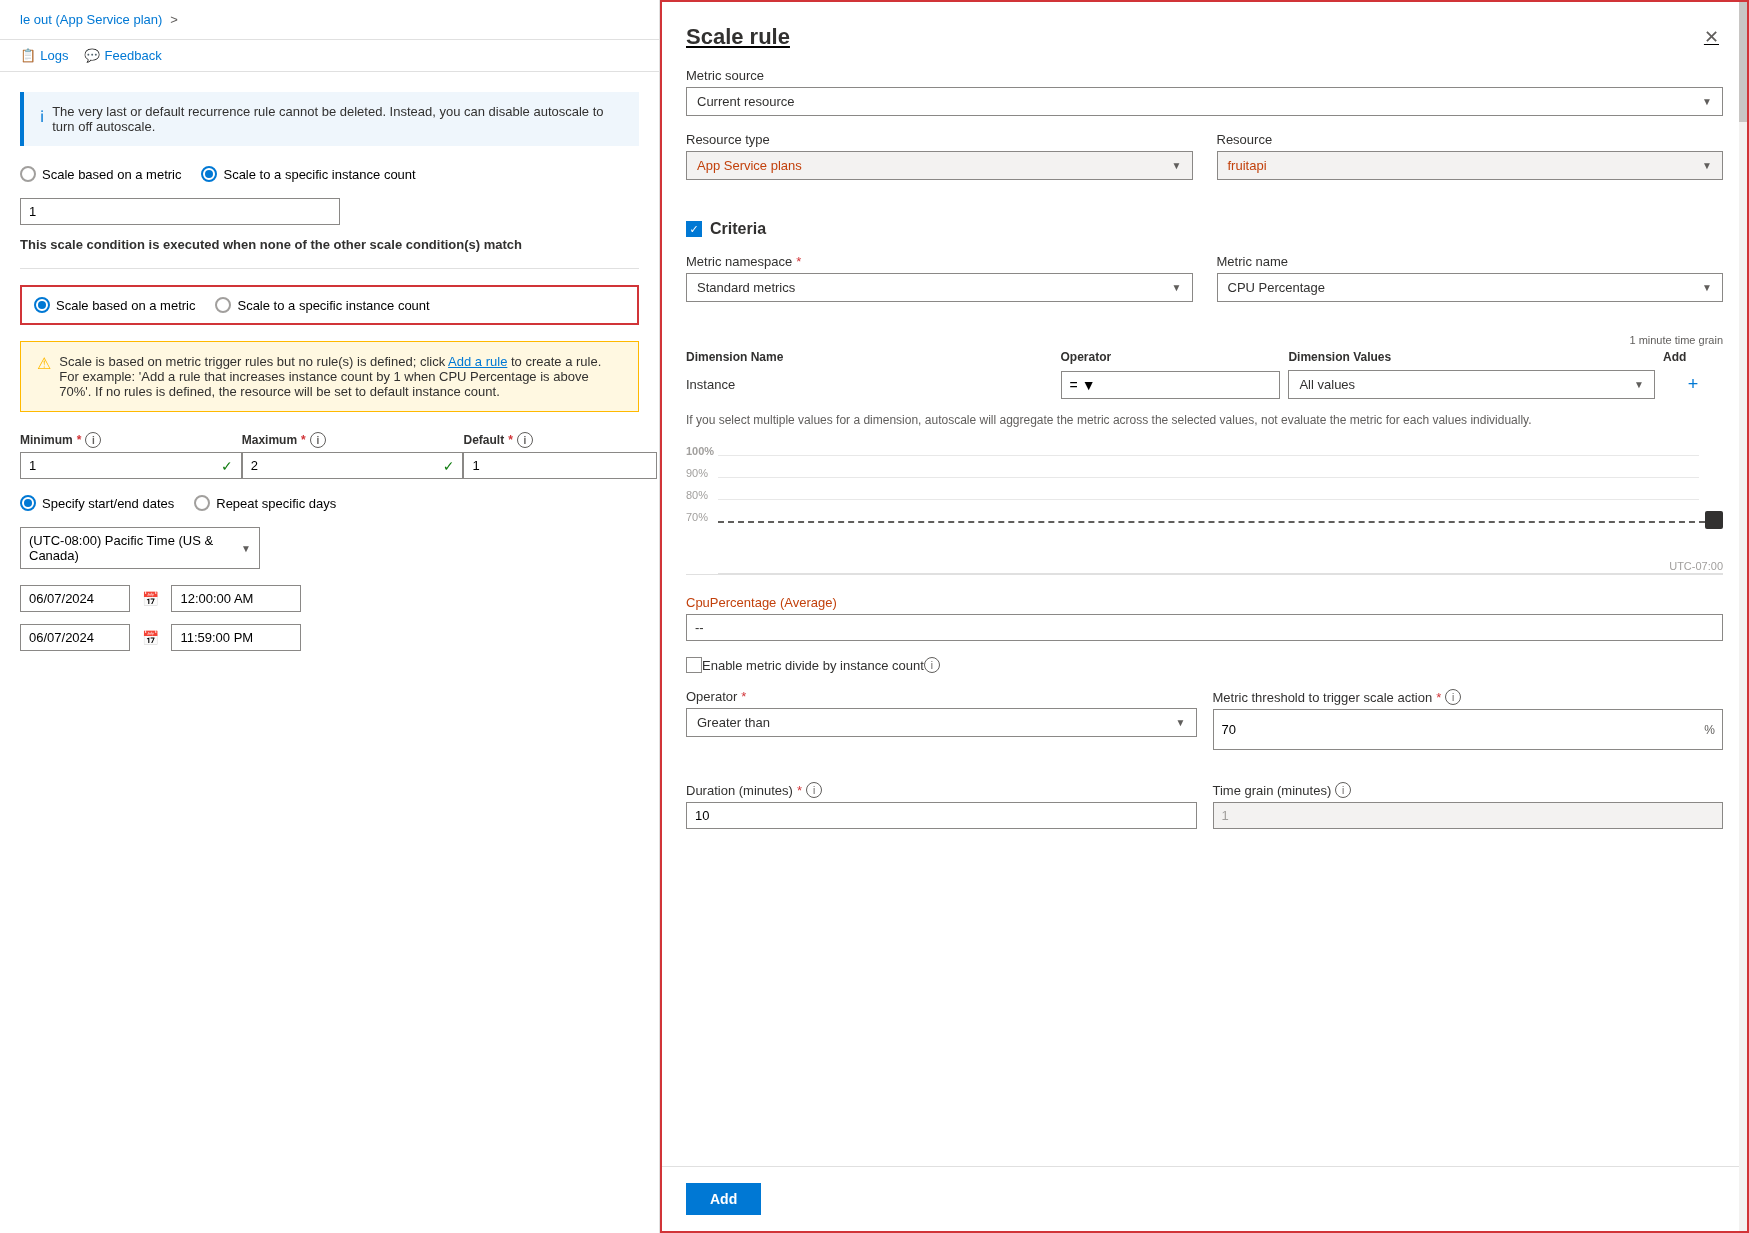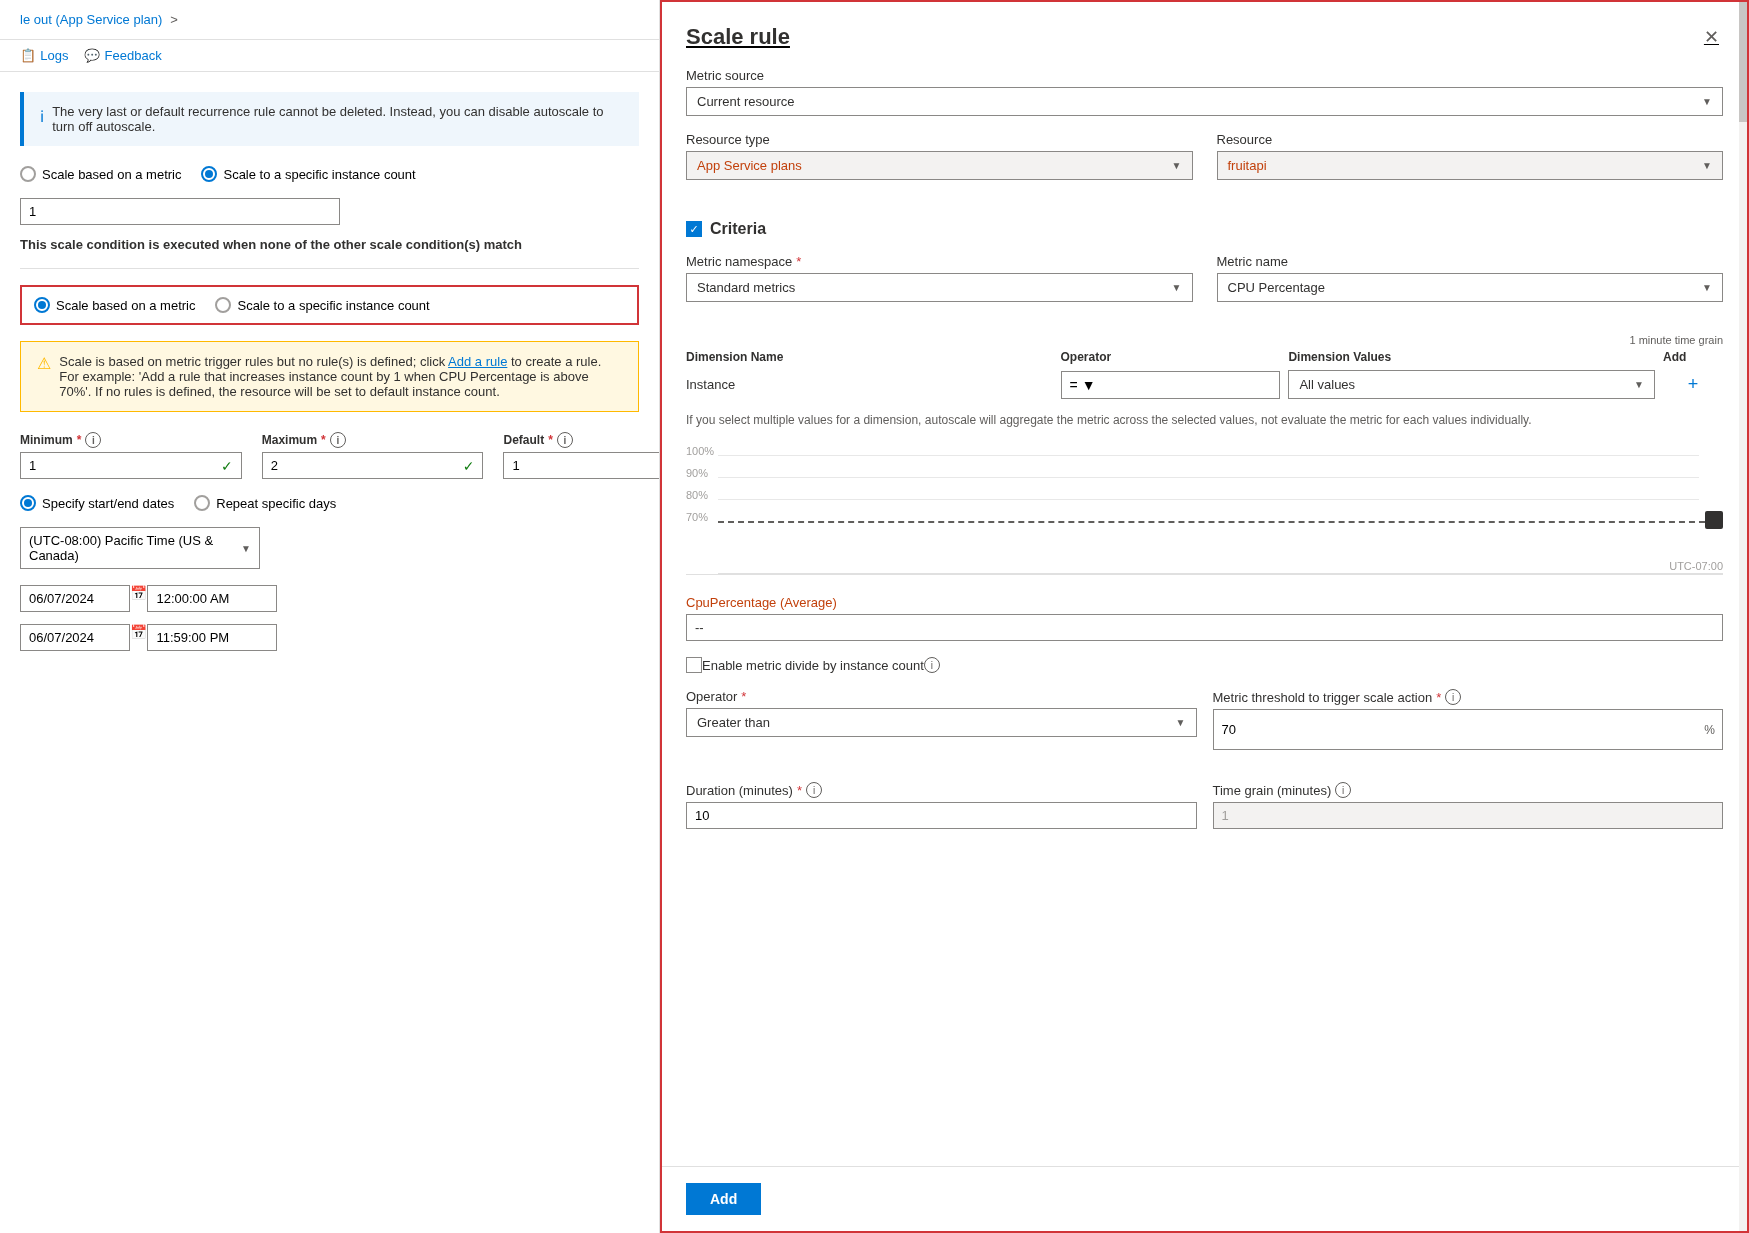--- a/index.html
+++ b/index.html
@@ -129,21 +129,21 @@
       color: #323130;
       display: flex;
       gap: 8px;
       align-items: flex-start;
     }
     .warning-icon { color: #ffb900; font-size: 16px; flex-shrink: 0; }
     .warning-link { color: #0078d4; text-decoration: underline; cursor: pointer; }
 
     .fields-row {
       display: flex;
-      gap: 20px;
+      gap: 0;
       margin-bottom: 16px;
     }
     .field-group {
       display: flex;
       flex-direction: column;
       gap: 4px;
       flex: 1;
     }
     .field-label {
       font-size: 12px;
@@ -184,22 +184,22 @@
       width: 240px;
       margin-bottom: 16px;
       cursor: pointer;
       background: #fff;
     }
     .timezone-select-text { flex: 1; font-size: 13px; }
     .dropdown-arrow { font-size: 10px; color: #605e5c; }
 
     .date-row {
       display: flex;
-      align-items: flex-start;
-      gap: 0;
+      align-items: center;
+      gap: 12px;
       margin-bottom: 12px;
     }
     .date-input {
       border: 1px solid #8a8886;
       padding: 5px 8px;
       font-size: 13px;
       width: 110px;
     }
     .time-input {
       border: 1px solid #8a8886;
@@ -707,21 +707,21 @@
           <span class="select-arrow">▼</span>
         </div>
         <div class="add-btn">+</div>
       </div>
 
       
       <div class="aggregate-info">If you select multiple values for a dimension, autoscale will aggregate the metric across the selected values, not evaluate the metric for each values individually.</div>
 
       
       <div class="chart-area" style="position:relative; height:130px; margin-bottom: 20px;">
-        <div style="position:absolute; left:0; top:0; font-size:11px; color:#a19f9d;">100%</div>
+        <div style="position:absolute; left:0; top:0; font-size:11px; color:#a19f9d;font-weight:bold;">100%</div>
         <div style="position:absolute; left:0; top:22px; font-size:11px; color:#a19f9d;">90%</div>
         <div style="position:absolute; left:0; top:44px; font-size:11px; color:#a19f9d;">80%</div>
         <div style="position:absolute; left:0; top:66px; font-size:11px; color:#a19f9d;">70%</div>
 
         <div style="position:absolute; left:32px; right:24px; top:10px; border-top:1px solid #e8e8e8;"></div>
         <div style="position:absolute; left:32px; right:24px; top:32px; border-top:1px solid #e8e8e8;"></div>
         <div style="position:absolute; left:32px; right:24px; top:54px; border-top:1px solid #e8e8e8;"></div>
         <div style="position:absolute; left:32px; right:8px; top:76px; border-top:2px dashed #605e5c;"></div>
         <div style="position:absolute; right:0; top:66px; width:18px; height:18px; background:#323130; border-radius:2px;"></div>
         <div style="position:absolute; right:0; bottom:2px; font-size:11px; color:#a19f9d;">UTC-07:00</div>

